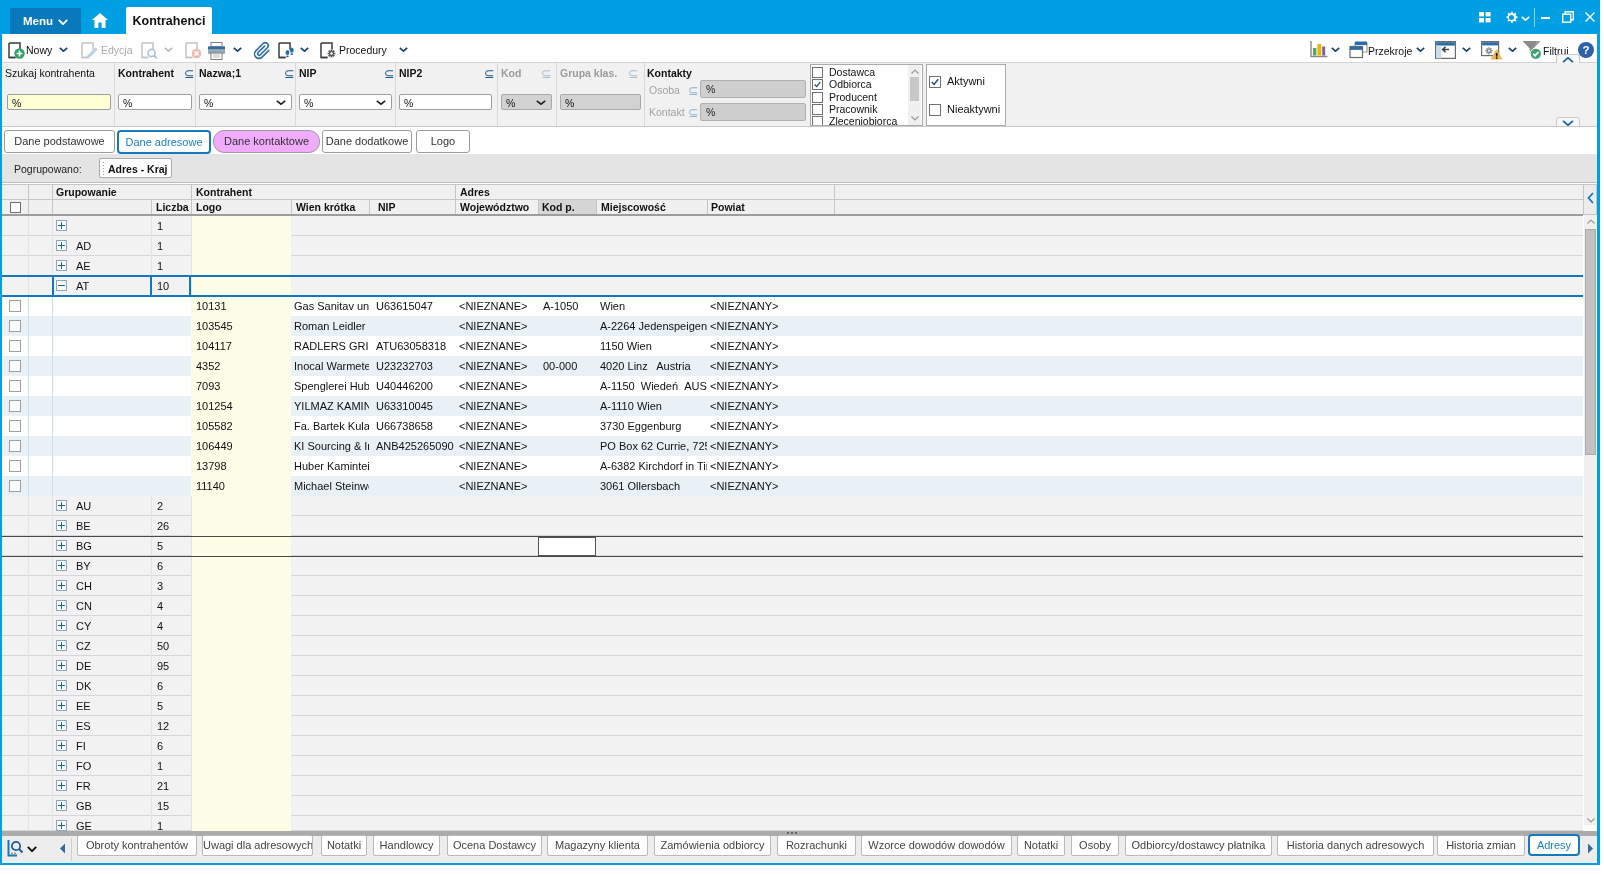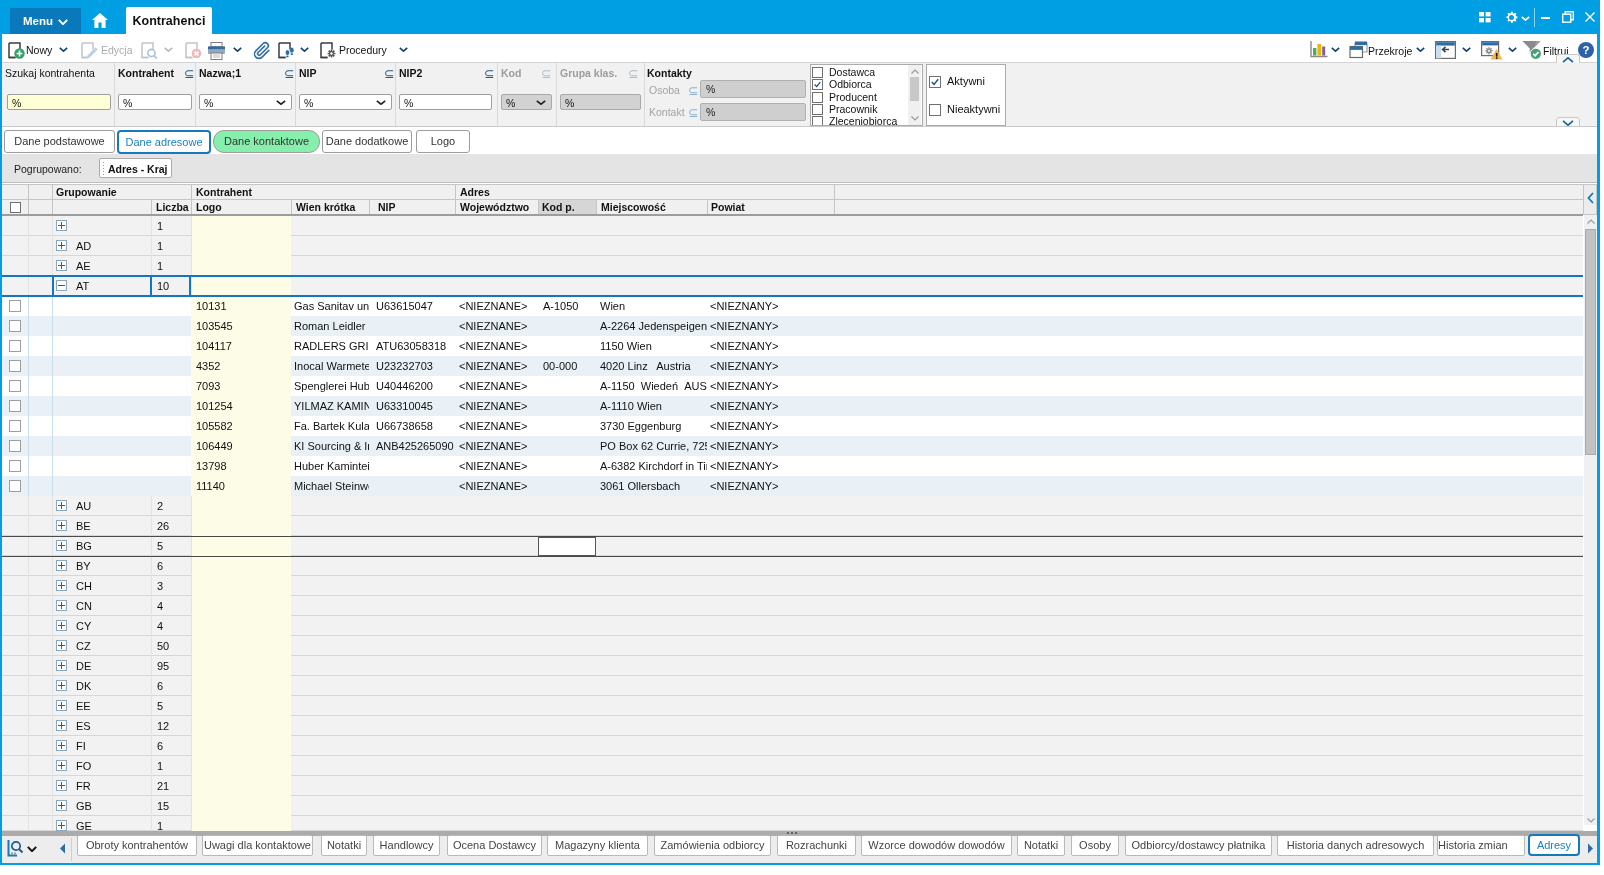--- a/index.html
+++ b/index.html
@@ -242,21 +242,21 @@
 <div class="abs" style="left:926px;top:64px;width:80px;height:62px;background:#fff;border:1px solid #ababab"></div>
 <div class="abs" style="left:929px;top:76px;width:12px;height:12px;background:#fff;border:1px solid #707070"></div>
 <svg class="abs" style="left:931px;top:78px" width="8" height="8" viewBox="0 0 10 10">
     <path d="M1 5 L3.8 8 L9 1.5" fill="none" stroke="#1c4f80" stroke-width="1.8"></path>
   </svg>
 <div class="txt" style="left:947px;top:75px;font-size:11px;color:#111">Aktywni</div>
 <div class="abs" style="left:929px;top:104px;width:12px;height:12px;background:#fff;border:1px solid #707070"></div>
 <div class="txt" style="left:947px;top:103px;font-size:11px;color:#111">Nieaktywni</div>
 <div class="abs" style="left:4px;top:130px;width:111px;height:23px;background:#fff;border:1px solid #9c9c9c;border-radius:3px;text-align:center;font-size:11px;line-height:21px;color:#333">Dane podstawowe</div>
 <div class="abs" style="left:117px;top:130px;width:94px;height:24px;background:#fff;border:2px solid #1579bd;border-radius:4px;text-align:center;font-size:11px;line-height:20px;color:#1882c6">Dane adresowe</div>
-<div class="abs" style="left:213px;top:130px;width:107px;height:23px;background:#86efac;border:1px solid #9c9c9c;border-radius:11px;text-align:center;font-size:11px;line-height:21px;color:#333">Dane kontaktowe</div>
+<div class="abs" style="left:213px;top:130px;width:107px;height:23px;background:#f0abfc;border:1px solid #9c9c9c;border-radius:11px;text-align:center;font-size:11px;line-height:21px;color:#333">Dane kontaktowe</div>
 <div class="abs" style="left:322px;top:130px;width:90px;height:23px;background:#fff;border:1px solid #9c9c9c;border-radius:3px;text-align:center;font-size:11px;line-height:21px;color:#333">Dane dodatkowe</div>
 <div class="abs" style="left:416px;top:130px;width:54px;height:23px;background:#fff;border:1px solid #9c9c9c;border-radius:3px;text-align:center;font-size:11px;line-height:21px;color:#333">Logo</div>
 <div class="abs" style="left:2px;top:154px;width:1595px;height:29px;background:#e4e4e4;border-bottom:1px solid #bdbdbd"></div>
 <div class="txt" style="left:14px;top:163px;font-size:10.5px;color:#222">Pogrupowano:</div>
 <div class="abs" style="left:99px;top:158px;width:73px;height:20px;background:#fff;border:1px solid #ababab;border-radius:2px"></div>
 <div class="abs" style="left:102px;top:161px;width:3px;height:14px;background-image:radial-gradient(circle,#9a9a9a 0.8px,transparent 1px);background-size:3px 3px"></div>
 <div class="txt" style="left:108px;top:163px;font-size:10.5px;font-weight:bold;color:#111">Adres - Kraj</div>
 <div class="abs" style="left:2px;top:184px;width:1581px;height:31px;background:#f0f0f0;border-top:1px solid #c6c6c6"></div>
 <div class="abs" style="left:538px;top:200px;width:58px;height:15px;background:#d6d6d6"></div>
 <div class="txt" style="left:56px;top:186px;font-size:10.5px;font-weight:bold;color:#111">Grupowanie</div>
@@ -669,33 +669,33 @@
     <rect x="7" y="12.5" width="2" height="2" fill="#9a9a9a"></rect>
   </svg>
 <svg class="abs" style="left:27px;top:846px" width="10" height="6" viewBox="0 0 10 6">
     <path d="M0.8 0.8 L5.0 5.2 L9.2 0.8" fill="none" stroke="#111" stroke-width="1.9"></path>
   </svg>
 <svg class="abs" style="left:59px;top:843px" width="7" height="11" viewBox="0 0 7 11">
     <path d="M6 0.5 L1 5.5 L6 10.5 Z" fill="#2e6da4"></path>
   </svg>
 <div class="abs" style="left:71px;top:838px;width:1px;height:23px;background:#cfcfcf"></div>
 <div class="abs" style="left:77px;top:835px;width:120px;height:21px;background:#fff;border:1px solid #b9b9b9;border-radius:2px;text-align:center;font-size:11px;line-height:19px;color:#444;overflow:hidden;white-space:nowrap">Obroty kontrahentów</div>
-<div class="abs" style="left:202px;top:835px;width:111px;height:21px;background:#fff;border:1px solid #b9b9b9;border-radius:2px;text-align:center;font-size:11px;line-height:19px;color:#444;overflow:hidden;white-space:nowrap">Uwagi dla kontaktowe</div>
+<div class="abs" style="left:202px;top:835px;width:111px;height:21px;background:#fff;border:1px solid #b9b9b9;border-radius:2px;text-align:center;font-size:11px;line-height:19px;color:#444;overflow:hidden;white-space:nowrap">Uwagi dla adresowych</div>
 <div class="abs" style="left:321px;top:835px;width:46px;height:21px;background:#fff;border:1px solid #b9b9b9;border-radius:2px;text-align:center;font-size:11px;line-height:19px;color:#444;overflow:hidden;white-space:nowrap">Notatki</div>
 <div class="abs" style="left:373px;top:835px;width:67px;height:21px;background:#fff;border:1px solid #b9b9b9;border-radius:2px;text-align:center;font-size:11px;line-height:19px;color:#444;overflow:hidden;white-space:nowrap">Handlowcy</div>
 <div class="abs" style="left:447px;top:835px;width:95px;height:21px;background:#fff;border:1px solid #b9b9b9;border-radius:2px;text-align:center;font-size:11px;line-height:19px;color:#444;overflow:hidden;white-space:nowrap">Ocena Dostawcy</div>
 <div class="abs" style="left:547px;top:835px;width:101px;height:21px;background:#fff;border:1px solid #b9b9b9;border-radius:2px;text-align:center;font-size:11px;line-height:19px;color:#444;overflow:hidden;white-space:nowrap">Magazyny klienta</div>
 <div class="abs" style="left:654px;top:835px;width:117px;height:21px;background:#fff;border:1px solid #b9b9b9;border-radius:2px;text-align:center;font-size:11px;line-height:19px;color:#444;overflow:hidden;white-space:nowrap">Zamówienia odbiorcy</div>
 <div class="abs" style="left:777px;top:835px;width:79px;height:21px;background:#fff;border:1px solid #b9b9b9;border-radius:2px;text-align:center;font-size:11px;line-height:19px;color:#444;overflow:hidden;white-space:nowrap">Rozrachunki</div>
 <div class="abs" style="left:861px;top:835px;width:151px;height:21px;background:#fff;border:1px solid #b9b9b9;border-radius:2px;text-align:center;font-size:11px;line-height:19px;color:#444;overflow:hidden;white-space:nowrap">Wzorce dowodów dowodów</div>
 <div class="abs" style="left:1017px;top:835px;width:48px;height:21px;background:#fff;border:1px solid #b9b9b9;border-radius:2px;text-align:center;font-size:11px;line-height:19px;color:#444;overflow:hidden;white-space:nowrap">Notatki</div>
 <div class="abs" style="left:1071px;top:835px;width:48px;height:21px;background:#fff;border:1px solid #b9b9b9;border-radius:2px;text-align:center;font-size:11px;line-height:19px;color:#444;overflow:hidden;white-space:nowrap">Osoby</div>
 <div class="abs" style="left:1125px;top:835px;width:147px;height:21px;background:#fff;border:1px solid #b9b9b9;border-radius:2px;text-align:center;font-size:11px;line-height:19px;color:#444;overflow:hidden;white-space:nowrap">Odbiorcy/dostawcy płatnika</div>
 <div class="abs" style="left:1277px;top:835px;width:157px;height:21px;background:#fff;border:1px solid #b9b9b9;border-radius:2px;text-align:center;font-size:11px;line-height:19px;color:#444;overflow:hidden;white-space:nowrap">Historia danych adresowych</div>
-<div class="abs" style="left:1437px;top:835px;width:88px;height:21px;background:#fff;border:1px solid #b9b9b9;border-radius:2px;text-align:left;font-size:11px;line-height:19px;color:#444;overflow:hidden;white-space:nowrap">Historia zmian</div>
+<div class="abs" style="left:1437px;top:835px;width:88px;height:21px;background:#fff;border:1px solid #b9b9b9;border-radius:2px;text-align:center;font-size:11px;line-height:19px;color:#444;overflow:hidden;white-space:nowrap">Historia zmian</div>
 <div class="abs" style="left:1528px;top:834px;width:52px;height:22px;background:#fff;border:2px solid #1579bd;border-radius:4px;text-align:center;font-size:11px;line-height:18px;color:#1882c6">Adresy</div>
 <svg class="abs" style="left:1587px;top:843px" width="7" height="11" viewBox="0 0 7 11">
     <path d="M1 0.5 L6 5.5 L1 10.5 Z" fill="#2e6da4"></path>
   </svg>
 <div class="abs" style="left:0;top:34px;width:2px;height:831px;background:#009ee2"></div>
 <div class="abs" style="left:1597px;top:34px;width:3px;height:831px;background:#009ee2"></div>
 <div class="abs" style="left:0;top:863px;width:1600px;height:2px;background:#009ee2"></div>
 <div class="abs" style="left:1600px;top:0;width:4px;height:875px;background:#fff"></div>
 <div class="abs" style="left:0;top:865px;width:1604px;height:10px;background:#fff"></div>
 </body></html>

